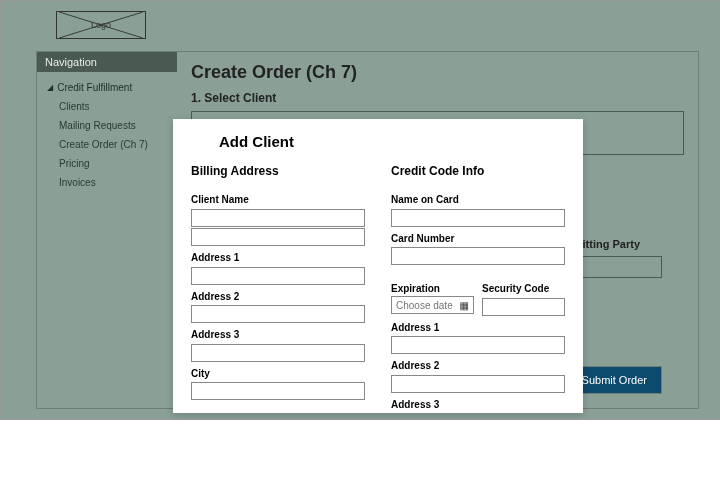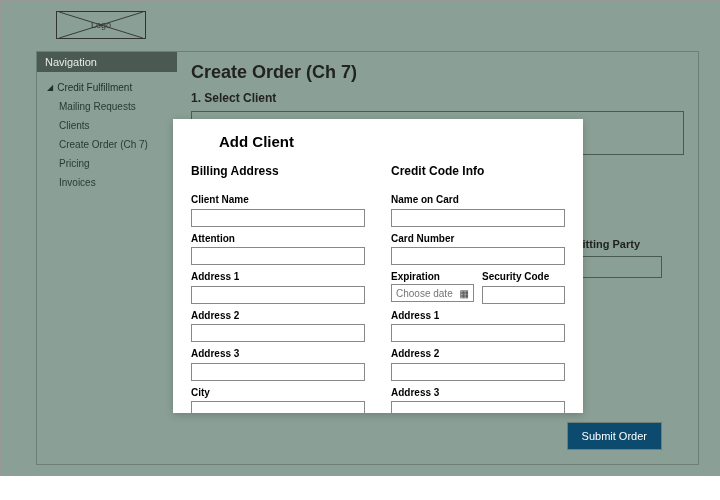--- a/index.html
+++ b/index.html
@@ -1,17 +1,17 @@
 <!DOCTYPE html>
 <html><head>
 <meta charset="utf-8">
 <style>
   * { box-sizing: border-box; margin: 0; padding: 0; font-family: Arial, Helvetica, sans-serif; }
   body { background: #fff; }
-  .viewport { width: 720px; height: 476px; background: #8aa096; position: relative; overflow: hidden; border: 1px solid #999; padding-left: 21px; }
+  .viewport { width: 720px; height: 420px; background: #8aa096; position: relative; overflow: hidden; border: 1px solid #999; padding-left: 21px; }
   .logo { position: absolute; top: 10px; left: 55px; width: 90px; height: 28px; border: 1px solid #333; background: #8aa096; }
   .logo svg { width: 100%; height: 100%; }
   .logo .lbl { position: absolute; top: 50%; left: 50%; transform: translate(-50%,-50%); font-size: 9px; color: #333; }
   .panel { position: absolute; top: 50px; left: 35px; right: 20px; bottom: 10px; border: 1px solid #6d7f76; background: #8aa096; }
   .sidebar { position: absolute; top: 0; left: 0; width: 140px; bottom: 0; }
   .nav-header { background: #4a5a53; color: #eaeaea; font-size: 11px; padding: 4px 8px; }
   .nav-group { padding: 6px 4px; }
   .nav-item { font-size: 10px; color: #2a3a32; padding: 4px 4px 4px 18px; cursor: pointer; }
   .nav-parent { font-size: 10px; color: #20302a; padding: 4px 4px 4px 6px; display: flex; align-items: center; gap: 4px; cursor: pointer; }
   .nav-parent .tri { font-size: 8px; color: #20302a; }
@@ -26,21 +26,21 @@
   .btn-cancel { background: #b0c0b8; color: #222; }
   .btn-submit { background: #0c4a6e; color: #fff; }
 
   .overlay { position: absolute; top: 118px; left: 172px; width: 410px; height: 294px; background: #fff; box-shadow: 0 2px 8px rgba(0,0,0,0.2); padding: 14px 18px 0 18px; overflow: hidden; }
   .ov-title { font-size: 15px; font-weight: bold; margin-bottom: 14px; margin-left: 28px; }
   .ov-cols { display: flex; gap: 26px; }
   .ov-col { flex: 1; }
   .ov-subhead { font-size: 12px; font-weight: bold; margin-bottom: 16px; }
   .fld-label { font-size: 10px; font-weight: bold; margin-top: 6px; margin-bottom: 2px; }
   .fld-input { width: 100%; height: 18px; border: 1px solid #888; font-size: 10px; padding: 0 4px; }
-  .row2 { display: flex; gap: 8px; }
+  .row2 { display: flex; gap: 8px; margin-top: 12px; }
   .row2 .c1 { flex: 1; }
   .row2 .c2 { flex: 1; }
   .date-wrap { display:flex; align-items:center; border:1px solid #888; height:18px; padding:0 4px; }
   .date-wrap input { border: none; outline: none; width: 100%; font-size: 10px; color: #999; }
   .date-ico { font-size: 10px; color: #333; margin-left: 2px; }
 </style>
 </head>
 <body>
 
 <div class="viewport">
@@ -55,22 +55,22 @@
 
   <div class="panel">
 
     <div class="sidebar">
       <div class="nav-header">Navigation</div>
       <div class="nav-group">
         <div class="nav-parent">
           <span class="tri">◢</span>
           <span>Credit Fulfillment</span>
         </div>
+        <div class="nav-item">Clients</div>
         <div class="nav-item">Mailing Requests</div>
-        <div class="nav-item">Clients</div>
         <div class="nav-item">Create Order (Ch 7)</div>
         <div class="nav-item">Pricing</div>
         <div class="nav-item">Invoices</div>
       </div>
     </div>
 
     <div class="main">
       <div class="page-title">Create Order (Ch 7)</div>
       <div class="section-head">1. Select Client</div>
       <div class="client-box"></div>
@@ -89,21 +89,20 @@
 
   <div class="overlay">
     <div class="ov-title">Add Client</div>
     <div class="ov-cols">
       <div class="ov-col">
         <div class="ov-subhead">Billing Address</div>
 
         <div class="fld-label">Client Name</div>
         <input class="fld-input" style="">
 
-        <div class="fld-label">Attention</div>
         <input class="fld-input" style="">
 
         <div class="fld-label">Address 1</div>
         <input class="fld-input" style="">
 
         <div class="fld-label">Address 2</div>
         <input class="fld-input" style="">
 
         <div class="fld-label">Address 3</div>
         <input class="fld-input" style="">

